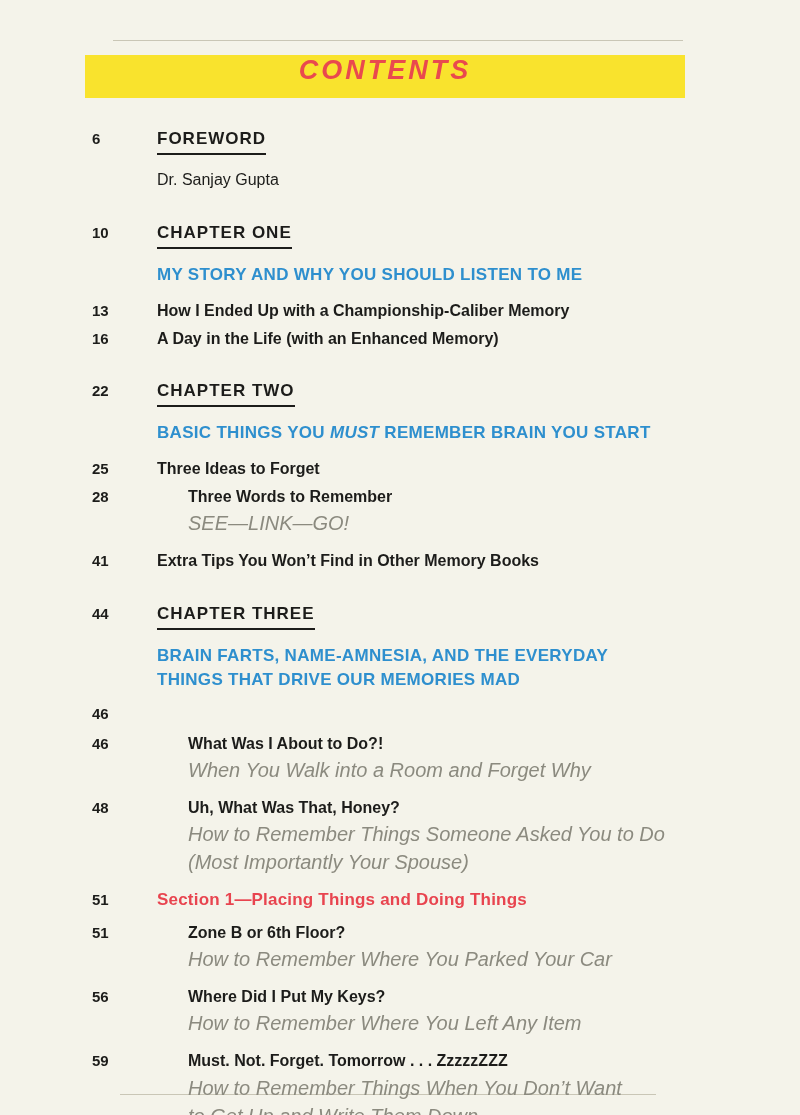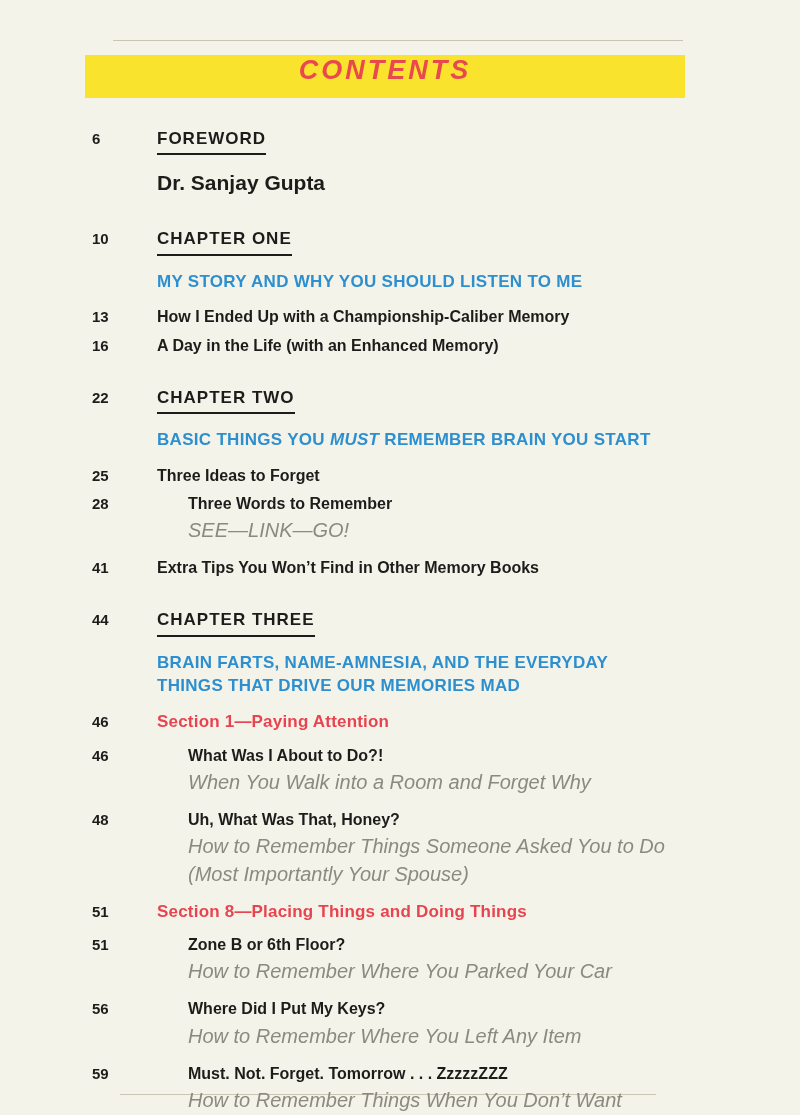--- a/index.html
+++ b/index.html
@@ -81,21 +81,21 @@
     font-weight: normal;
   }
   .row.chapter { margin-top: 31px; margin-bottom: 14px; }
   .row.chapter .title { font-size: 17px; letter-spacing: 1px; }
   .row.chapter .title .underlined {
     display: inline-block;
     border-bottom: 2.5px solid var(--text, #1c1c1a);
     padding-bottom: 3px;
   }
   .row.name { margin-top: 0; margin-bottom: 7px; }
-  .row.name .title { font-weight: bold; font-size: 21px; }
+  .row.name .title { font-weight: normal; font-size: 16px; }
   .row.blue { margin-top: 0; margin-bottom: 13px; }
   .row.blue .title {
     color: var(--heading-blue, #2e8fce);
     font-size: 17px;
     letter-spacing: 0.3px;
     line-height: 1.4;
   }
   .row.red { margin-top: 12px; margin-bottom: 11px; }
   .row.red .title {
     color: var(--section-red, #e8444f);
@@ -193,43 +193,40 @@
       </div>
       <div class="row blue">
         <div class="num"></div>
         <div class="content">
           <div class="title">BRAIN FARTS, NAME-AMNESIA, AND THE EVERYDAY
 THINGS THAT DRIVE OUR MEMORIES MAD</div>
         </div>
       </div>
       <div class="row red">
         <div class="num">46</div>
-        <div class="content">
-          <div class="title">Section 1—Paying Attention</div>
-        </div>
       </div>
       <div class="row item has-sub">
         <div class="num">46</div>
         <div class="content">
           <div class="title">What Was I About to Do?!</div>
           <div class="subtitle">When You Walk into a Room and Forget Why</div>
         </div>
       </div>
       <div class="row item has-sub">
         <div class="num">48</div>
         <div class="content">
           <div class="title">Uh, What Was That, Honey?</div>
           <div class="subtitle">How to Remember Things Someone Asked You to Do
 (Most Importantly Your Spouse)</div>
         </div>
       </div>
       <div class="row red">
         <div class="num">51</div>
         <div class="content">
-          <div class="title">Section 8—Placing Things and Doing Things</div>
+          <div class="title">Section 1—Placing Things and Doing Things</div>
         </div>
       </div>
       <div class="row item has-sub">
         <div class="num">51</div>
         <div class="content">
           <div class="title">Zone B or 6th Floor?</div>
           <div class="subtitle">How to Remember Where You Parked Your Car</div>
         </div>
       </div>
       <div class="row item has-sub">

